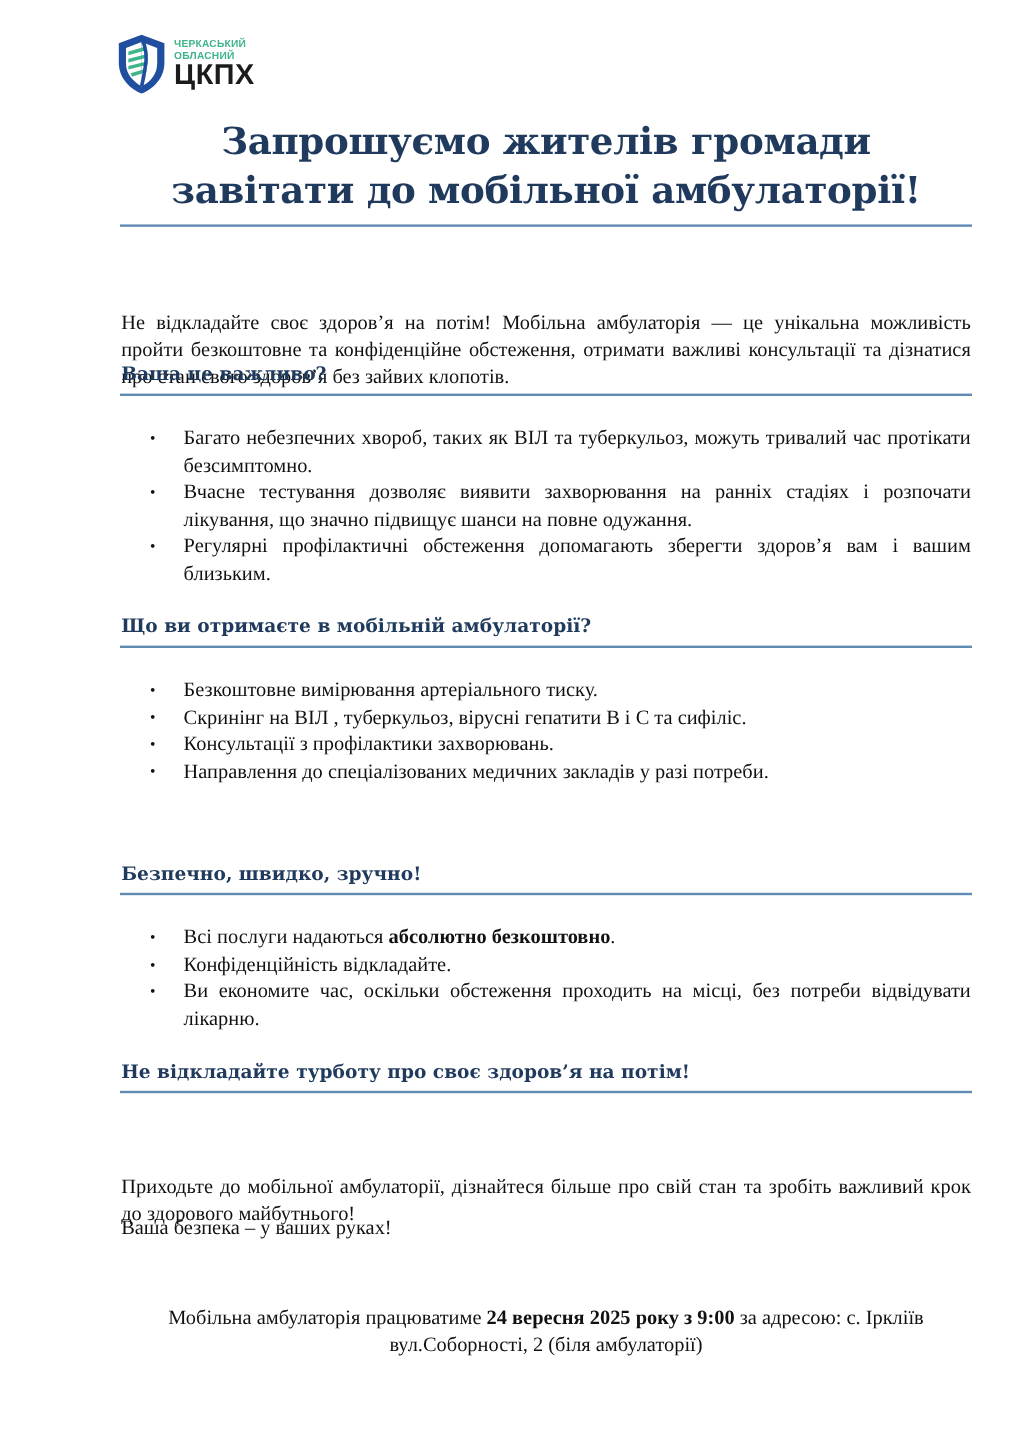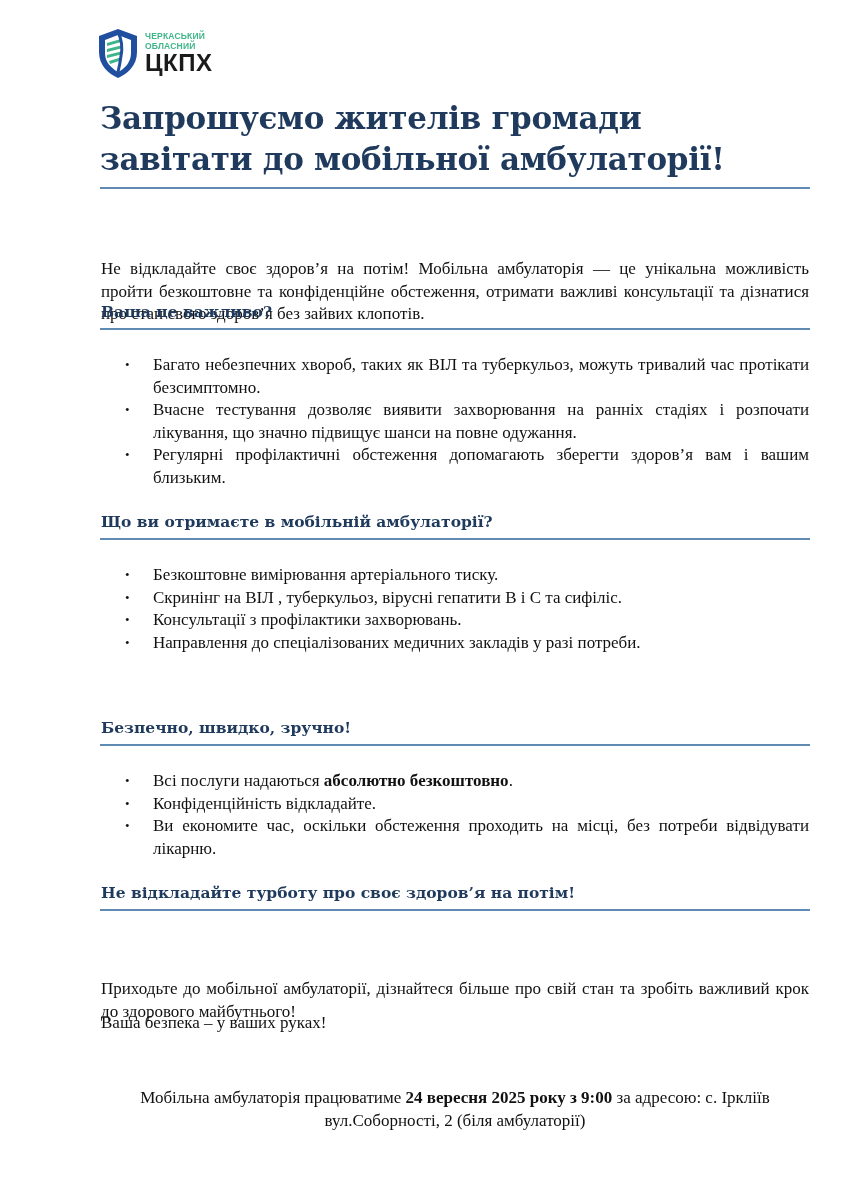--- a/index.html
+++ b/index.html
@@ -2,21 +2,21 @@
 <html><head>
 <meta charset="utf-8">
 <style>
   html, body { margin: 0; padding: 0; background: #ffffff; }
   body { width: 848px; height: 1200px; position: relative; overflow: hidden; font-family: "Liberation Serif", serif; color: #111; }
   .logo { position: absolute; left: 95px; top: 26px; display: flex; align-items: center; }
   .logo svg { width: 46px; height: 54px; }
   .logo-text { margin-left: 4px; display: flex; flex-direction: column; }
   .logo-small { font-family: "Liberation Sans", sans-serif; font-weight: bold; font-size: 8.5px; color: #3fb58a; line-height: 10px; letter-spacing: 0.2px; }
   .logo-big { font-family: "Liberation Sans", sans-serif; font-weight: bold; font-size: 24px; color: #1b1b1b; line-height: 24px; letter-spacing: 0.5px; }
-  .title { position: absolute; left: 100px; width: 710px; top: 98px; text-align: left; font-family: "DejaVu Serif", serif; font-weight: bold; font-size: 31px; line-height: 41px; color: #1f3a5c; letter-spacing: -0.3px; }
+  .title { position: absolute; left: 100px; width: 710px; top: 98px; text-align: center; font-family: "DejaVu Serif", serif; font-weight: bold; font-size: 31px; line-height: 41px; color: #1f3a5c; letter-spacing: -0.3px; }
   .rule { position: absolute; left: 100px; width: 710px; height: 2px; background: #5f8bb3; }
   .h2 { position: absolute; left: 101px; font-family: "DejaVu Serif", serif; font-weight: bold; font-size: 15.5px; color: #1f3a5c; }
   .para { position: absolute; left: 101px; width: 708px; font-size: 17px; line-height: 22.5px; text-align: justify; margin-top: 44px; }
   ul.list { position: absolute; left: 101px; width: 708px; margin: 0; padding: 0; list-style: none; font-size: 17px; line-height: 22.5px; }
   ul.list li { position: relative; padding-left: 52px; text-align: justify; }
   ul.list li .bullet { position: absolute; left: 24px; top: 0; font-size: 13px; }
   b { font-weight: bold; }
 </style>
 </head>
 <body>

